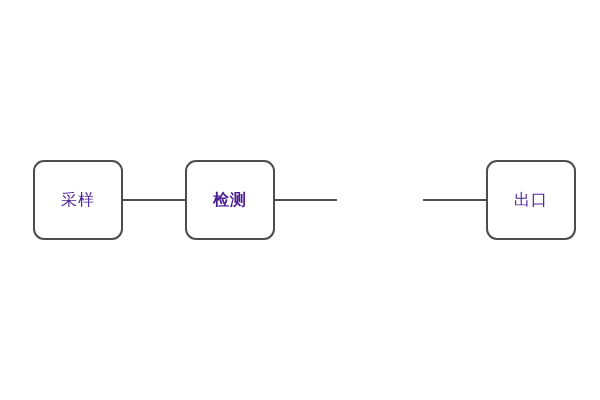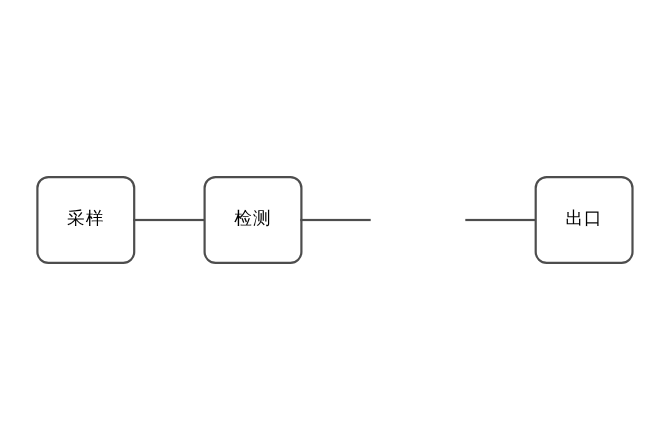--- a/index.html
+++ b/index.html
@@ -23,27 +23,27 @@
     box-sizing: border-box;
     border: 2px solid #4d4d4d;
     border-radius: 11px;
     background: #ffffff;
     display: flex;
     align-items: center;
     justify-content: center;
   }
   .flow-node .node-label {
     font-size: 16px;
-    color: #000000;
+    color: #4c1d95;
     letter-spacing: 1px;
     line-height: 1;
     white-space: nowrap;
   }
   .n1 { left: 33px; }
-  .n2 { left: 185px; }
+  .n2 { left: 185px; font-weight: bold; }
   .n3 { left: 335px; }
   .n4 { left: 486px; }
   .connector {
     position: absolute;
     top: 199px;
     height: 2px;
     background: #4d4d4d;
   }
   .c1 { left: 121px; width: 66px; }
   .c2 { left: 273px; width: 64px; }

